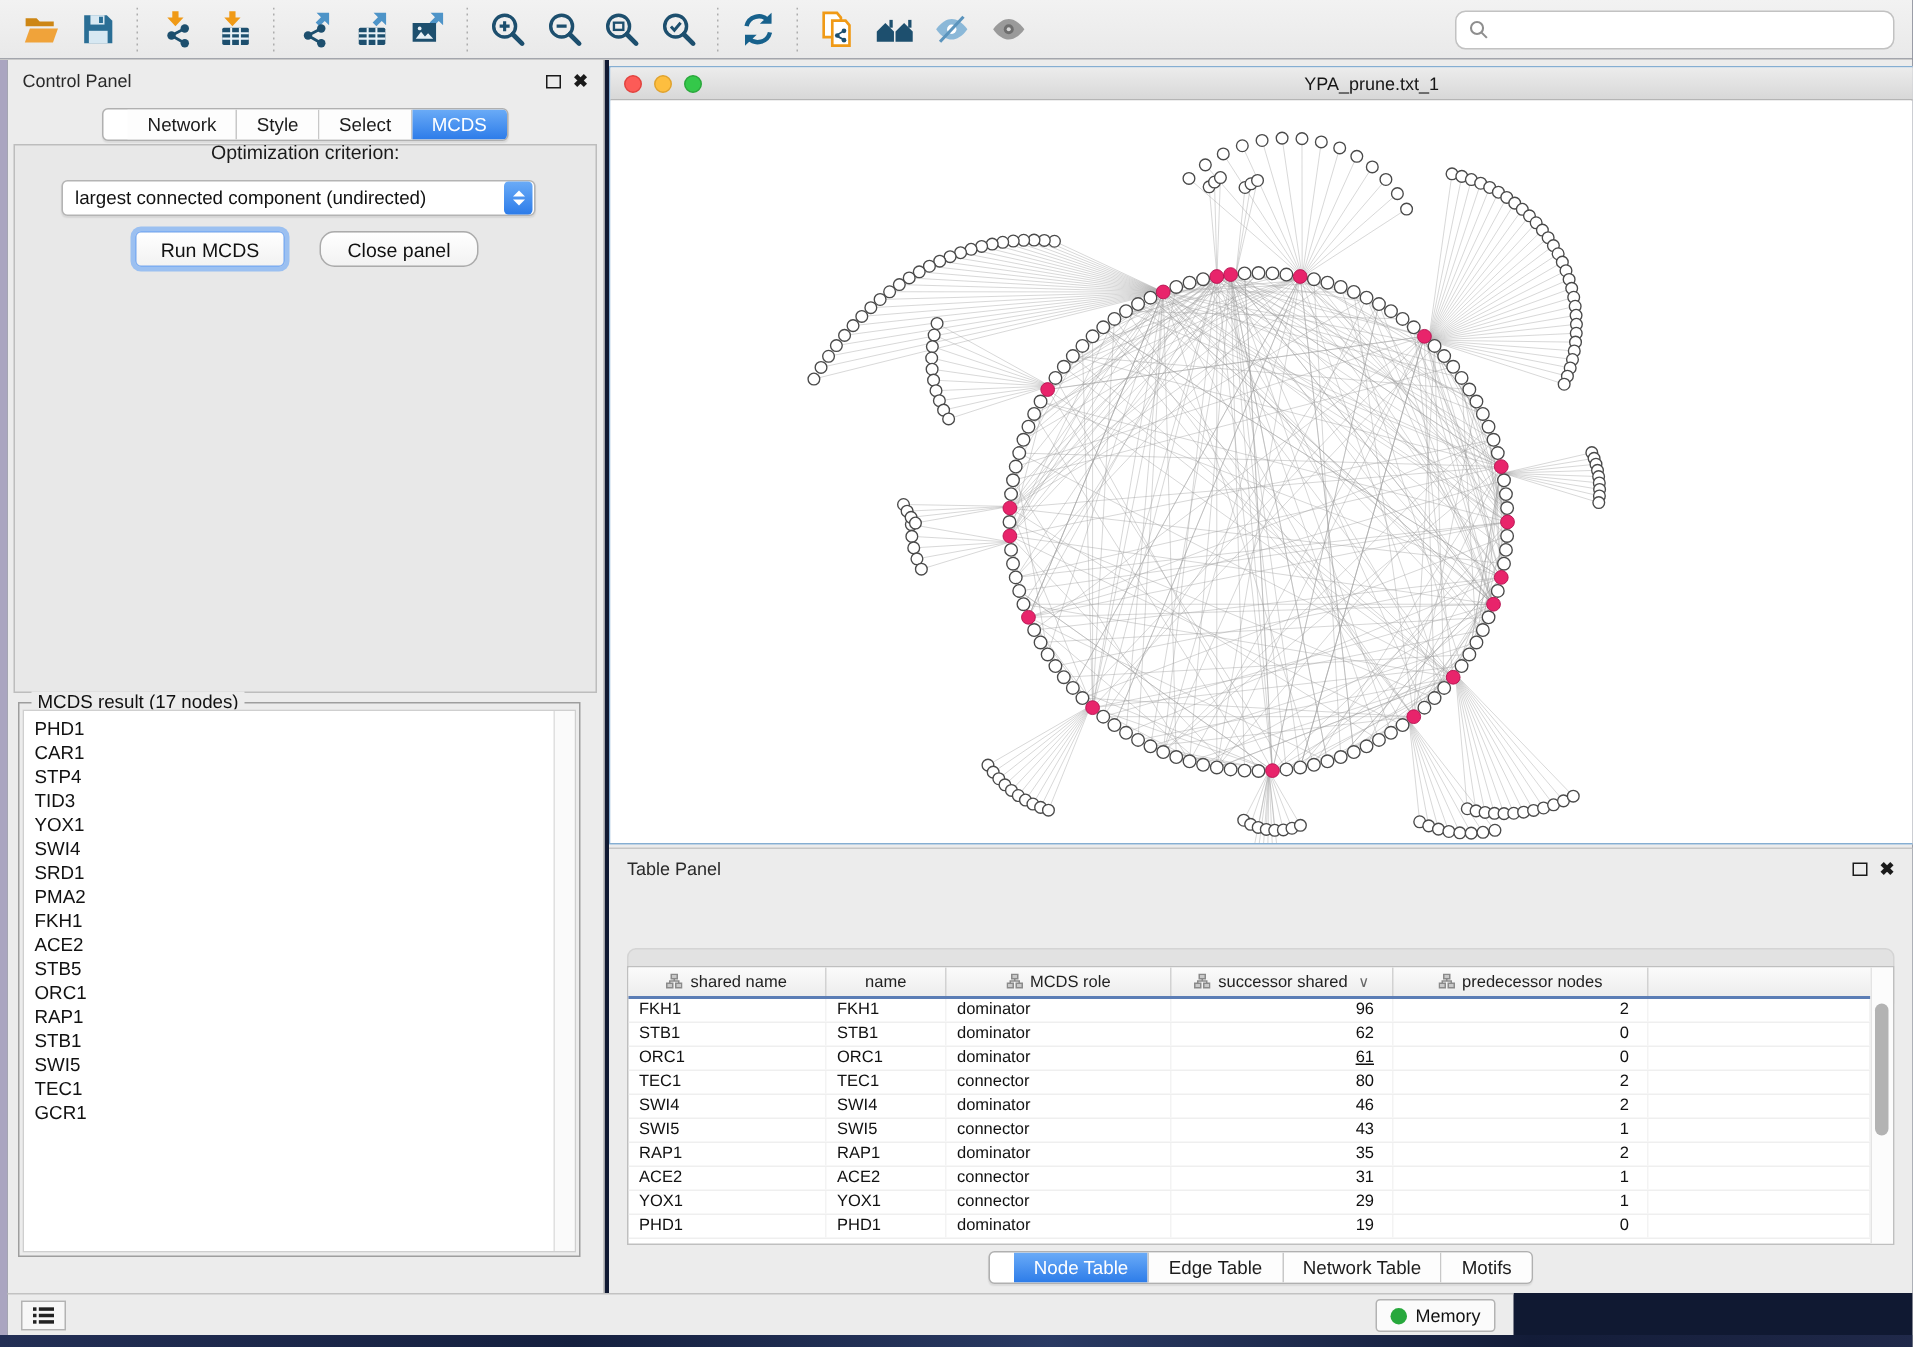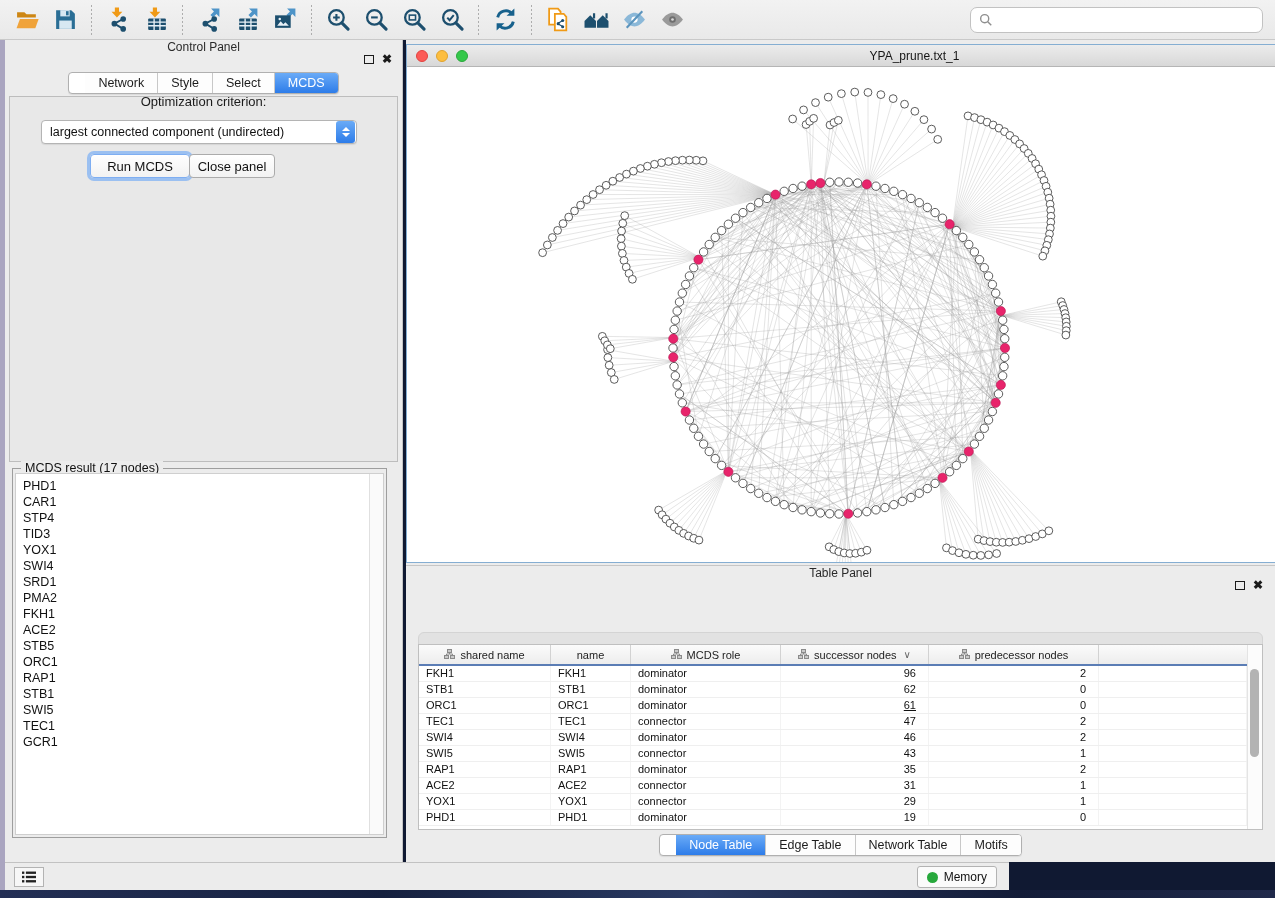--- a/index.html
+++ b/index.html
@@ -18,21 +18,21 @@
     background:#fff; border:1px solid #c2c2c2; border-radius:7px; display:flex; align-items:center; padding:0 8px; }
   #search-box input { border:none; outline:none; flex:1; font-size:12px; margin-left:6px; font-family:"Liberation Sans",sans-serif; background:transparent; }
 
   
   #left-strip { position:absolute; left:0; top:40px; width:5px; height:850px; background:#aaa5c0; }
   #bottom-strip { position:absolute; left:0; top:890px; width:1275px; height:8px;
     background:linear-gradient(90deg,#232f55,#15203f 30%,#2a3a63 55%,#131c38 80%,#20294a); }
 
   
   #control-panel { position:absolute; left:5px; top:40px; width:398px; height:822px; background:#ececec; border-right:1px solid #c4c4c4; }
-  .panel-header { height:28px; display:flex; align-items:center; padding:0 10px;flex-direction:column; }
+  .panel-header { height:28px; display:flex; align-items:center; padding:0 10px; }
   .panel-title { font-size:12px; color:#2a2a2a; }
   .panel-header-btns { margin-left:auto; display:flex; align-items:center; gap:8px; }
   .float-btn { width:10px; height:9px; border:1.5px solid #1a1a1a; cursor:pointer; }
   .close-btn { font-size:12px; font-weight:bold; color:#1a1a1a; cursor:pointer; line-height:10px; }
 
   .seg { display:inline-flex; background:#fff; border:1px solid #b0b0b0; border-radius:4px; overflow:hidden; box-shadow:0 1px 1px rgba(0,0,0,.08);padding-left:16px; }
   .seg-item { font-size:12.5px; color:#1c1c1c; padding:3px 13px; border-right:1px solid #c8c8c8; cursor:pointer; background:#fdfdfd; white-space:nowrap; }
   .seg-item:last-child { border-right:none; }
   .seg-item.active { background:linear-gradient(#6aabf7,#2d7ce9); color:#fff; }
   #cp-tabs-row { position:absolute; left:0; top:32px; width:100%; text-align:center; }
@@ -42,21 +42,21 @@
   #criterion { position:absolute; left:36px; top:80px; width:316px; height:24px; background:#fff; border:1px solid #b4b4b4;
     border-radius:4px; display:flex; align-items:center; cursor:pointer; box-shadow:0 1px 1px rgba(0,0,0,.08); }
   #criterion-text { flex:1; font-size:12.5px; color:#111; padding-left:8px; white-space:nowrap; overflow:hidden; }
   #criterion-stepper { width:19px; height:22px; margin-right:1px; border-radius:3px; background:linear-gradient(#6aabf7,#2d7ce9);
     display:flex; flex-direction:column; align-items:center; justify-content:center; gap:2px; }
   .chev-up { width:0; height:0; border-left:4px solid transparent; border-right:4px solid transparent; border-bottom:4px solid #fff; }
   .chev-dn { width:0; height:0; border-left:4px solid transparent; border-right:4px solid transparent; border-top:4px solid #fff; }
   .mac-btn { position:absolute; top:114px; height:24px; background:linear-gradient(#ffffff,#f2f2f2); border:1px solid #ababab;
     border-radius:4px; font-size:13px; color:#111; cursor:pointer; font-family:"Liberation Sans",sans-serif; }
   #run-btn { left:85px; width:100px; box-shadow:0 0 0 3px rgba(77,152,250,.5); border-color:#7eaef2; }
-  #close-panel-btn { left:184px; width:86px; }
+  #close-panel-btn { left:208px; width:106px;border-radius:10px; }
 
   #mcds-group { position:absolute; left:7px; top:428px; width:375px; height:370px; border:1px solid #9e9e9e; }
   #mcds-legend { position:absolute; left:8px; top:-8px; background:#ececec; padding:0 4px; font-size:12.5px; color:#111; }
   #mcds-listwrap { position:absolute; left:2px; top:4px; right:2px; bottom:2px; background:#fff; border:1px solid #cfcfcf; display:flex; }
   #mcds-list { flex:1; padding:4px 0 0 7px; }
   .mcds-item { font-size:12.5px; color:#111; line-height:16px; cursor:default; }
   #mcds-scroll { width:14px; background:#fafafa; border-left:1px solid #e0e0e0; }
 
   
   #right-area { position:absolute; left:406px; top:40px; width:869px; height:822px; background:#ececec; }
@@ -1154,21 +1154,21 @@
               </div>
               <div class="th" style="width: 148px; flex: 0 0 148px;">
                 <svg width="11" height="11" viewBox="0 0 11 11">
                   <g stroke="#8a8a8a" fill="#c9c9c9">
                     <rect x="3.5" y="0.5" width="4" height="3"></rect>
                     <rect x="0.5" y="6.5" width="4" height="3"></rect>
                     <rect x="6.5" y="6.5" width="4" height="3"></rect>
                     <path d="M5.5 3.5v1.5M2.5 6.5V5h6v1.5" fill="none"></path>
                   </g>
                 </svg>
-                <span>successor nodes</span>
+                <span>successor shared</span>
                 <span class="sort-chev">∨</span>
               </div>
               <div class="th" style="width: 170px; flex: 0 0 170px;">
                 <svg width="11" height="11" viewBox="0 0 11 11">
                   <g stroke="#8a8a8a" fill="#c9c9c9">
                     <rect x="3.5" y="0.5" width="4" height="3"></rect>
                     <rect x="0.5" y="6.5" width="4" height="3"></rect>
                     <rect x="6.5" y="6.5" width="4" height="3"></rect>
                     <path d="M5.5 3.5v1.5M2.5 6.5V5h6v1.5" fill="none"></path>
                   </g>
@@ -1199,21 +1199,21 @@
                 <div class="td" style="flex: 0 0 80px; width: 80px;">ORC1</div>
                 <div class="td" style="flex: 0 0 150px; width: 150px;">dominator</div>
                 <div class="td num" style="flex: 0 0 148px; width: 148px; text-decoration: underline;">61</div>
                 <div class="td num" style="flex: 0 0 170px; width: 170px;">0</div>
                 <div class="td" style="flex: 1 1 0%;"></div>
               </div>
               <div class="tr">
                 <div class="td" style="flex: 0 0 132px; width: 132px;">TEC1</div>
                 <div class="td" style="flex: 0 0 80px; width: 80px;">TEC1</div>
                 <div class="td" style="flex: 0 0 150px; width: 150px;">connector</div>
-                <div class="td num" style="flex: 0 0 148px; width: 148px;">47</div>
+                <div class="td num" style="flex: 0 0 148px; width: 148px;">80</div>
                 <div class="td num" style="flex: 0 0 170px; width: 170px;">2</div>
                 <div class="td" style="flex: 1 1 0%;"></div>
               </div>
               <div class="tr">
                 <div class="td" style="flex: 0 0 132px; width: 132px;">SWI4</div>
                 <div class="td" style="flex: 0 0 80px; width: 80px;">SWI4</div>
                 <div class="td" style="flex: 0 0 150px; width: 150px;">dominator</div>
                 <div class="td num" style="flex: 0 0 148px; width: 148px;">46</div>
                 <div class="td num" style="flex: 0 0 170px; width: 170px;">2</div>
                 <div class="td" style="flex: 1 1 0%;"></div>

